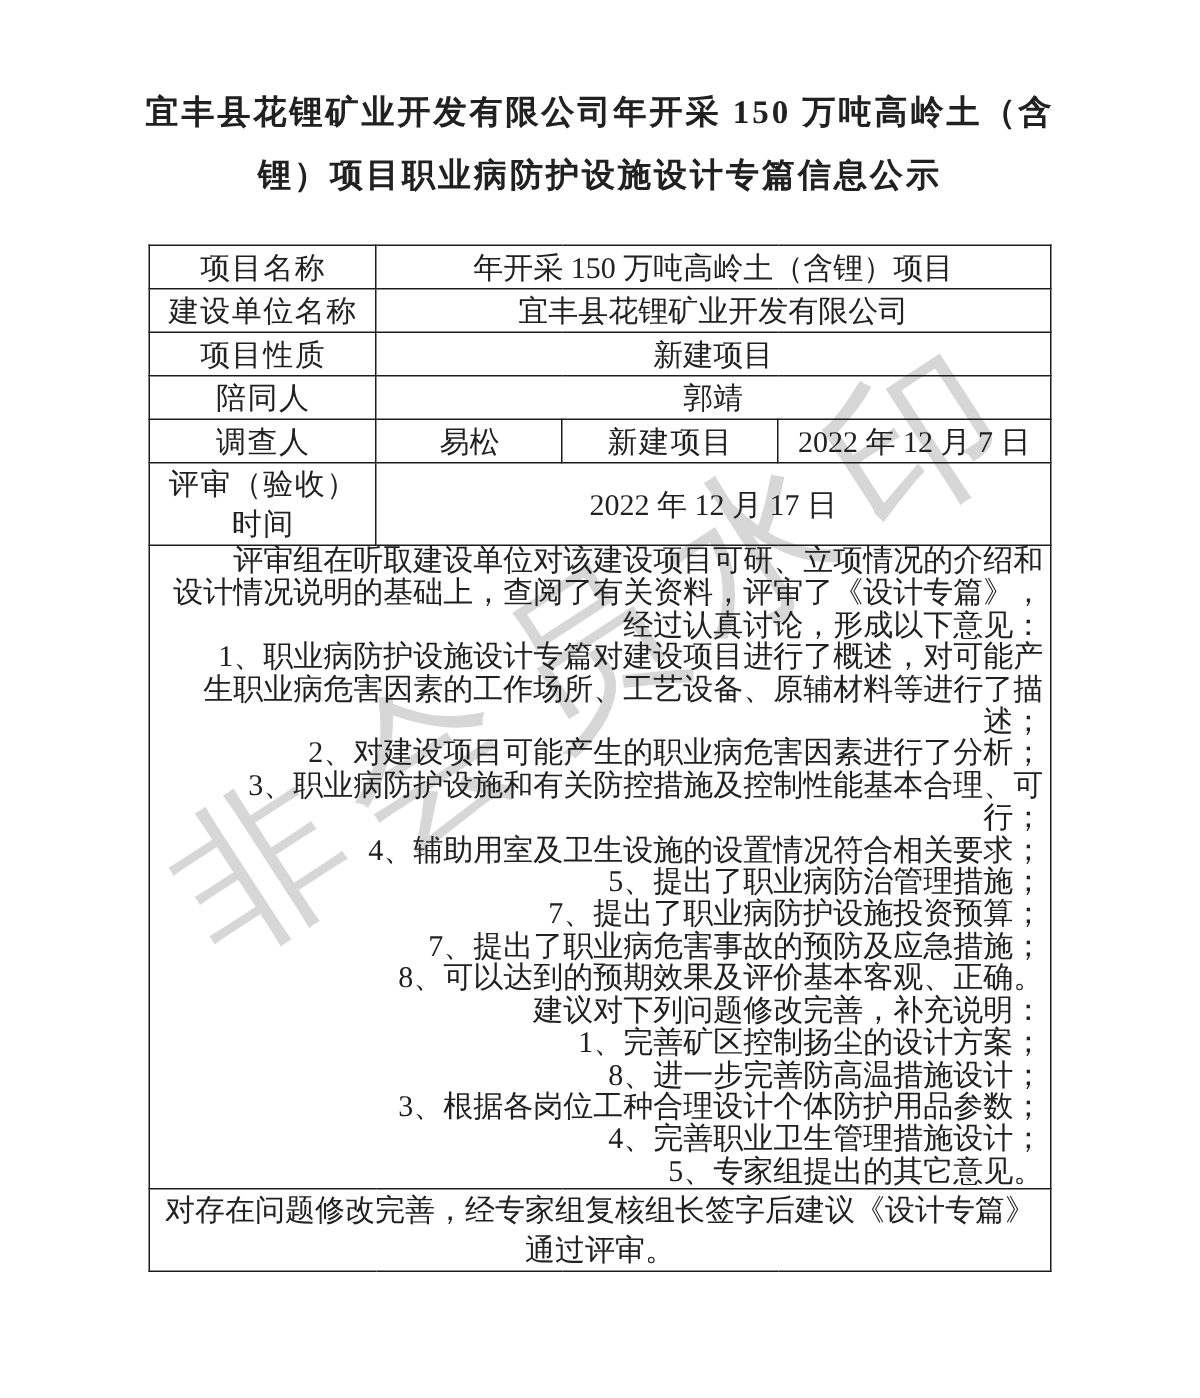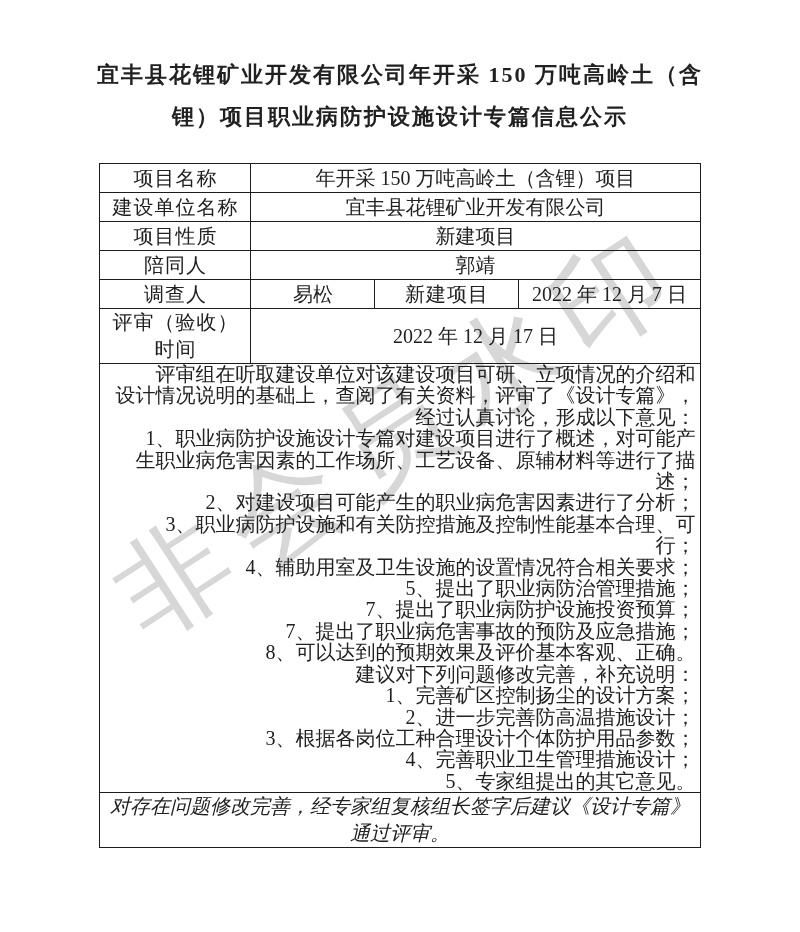--- a/index.html
+++ b/index.html
@@ -72,21 +72,20 @@
     margin: 0;
     line-height: 21.4px;
     text-indent: 2em;
     text-align: right;
   }
   td.conclusion-cell {
     text-align: left;
     height: 71px;
     padding: 10px 8px 22px 8px;
     vertical-align: middle;
-    font-style: italic;
   }
 </style>
 </head>
 <body>
 
 <div class="page">
 
   <div class="watermark">非会员水印</div>
 
   <div class="content">
@@ -136,21 +135,21 @@
             <p>1、职业病防护设施设计专篇对建设项目进行了概述，对可能产生职业病危害因素的工作场所、工艺设备、原辅材料等进行了描述；</p>
             <p>2、对建设项目可能产生的职业病危害因素进行了分析；</p>
             <p>3、职业病防护设施和有关防控措施及控制性能基本合理、可行；</p>
             <p>4、辅助用室及卫生设施的设置情况符合相关要求；</p>
             <p>5、提出了职业病防治管理措施；</p>
             <p>7、提出了职业病防护设施投资预算；</p>
             <p>7、提出了职业病危害事故的预防及应急措施；</p>
             <p>8、可以达到的预期效果及评价基本客观、正确。</p>
             <p>建议对下列问题修改完善，补充说明：</p>
             <p>1、完善矿区控制扬尘的设计方案；</p>
-            <p>2、进一步完善防高温措施设计；</p>
+            <p>8、进一步完善防高温措施设计；</p>
             <p>3、根据各岗位工种合理设计个体防护用品参数；</p>
             <p>4、完善职业卫生管理措施设计；</p>
             <p>5、专家组提出的其它意见。</p>
           </td>
         </tr>
         <tr>
           <td class="conclusion-cell" colspan="4">对存在问题修改完善，经专家组复核组长签字后建议《设计专篇》通过评审。</td>
         </tr>
       </tbody>
     </table>

